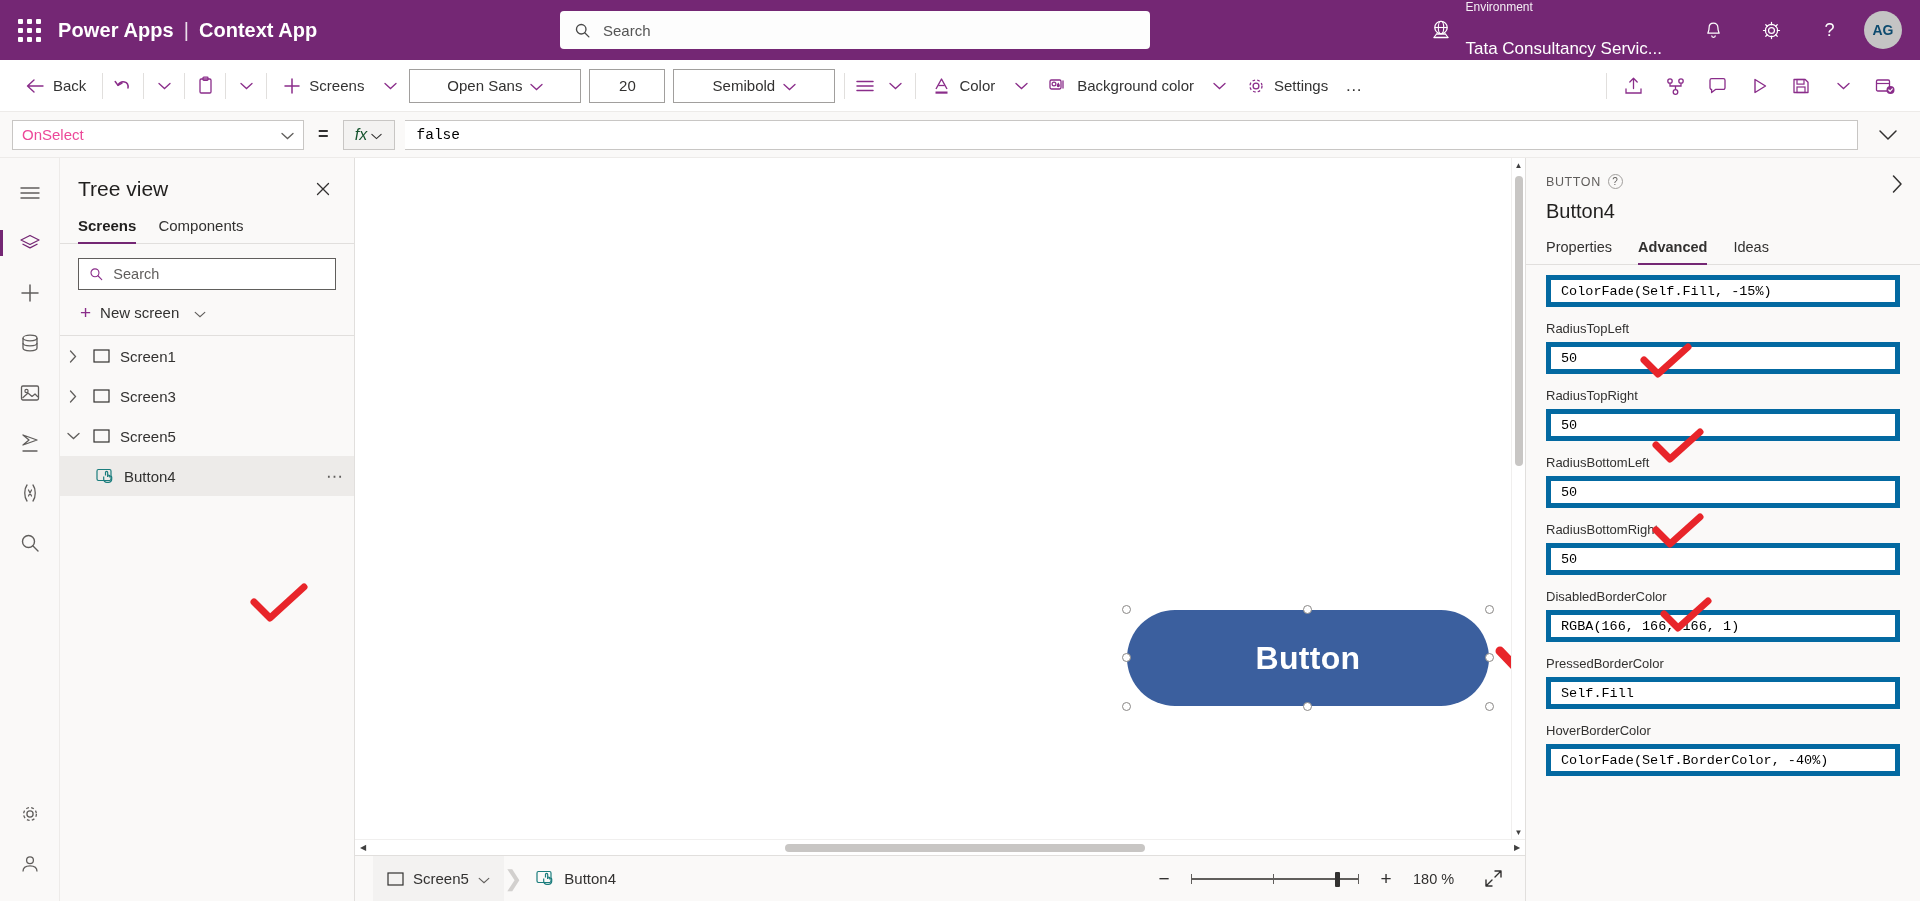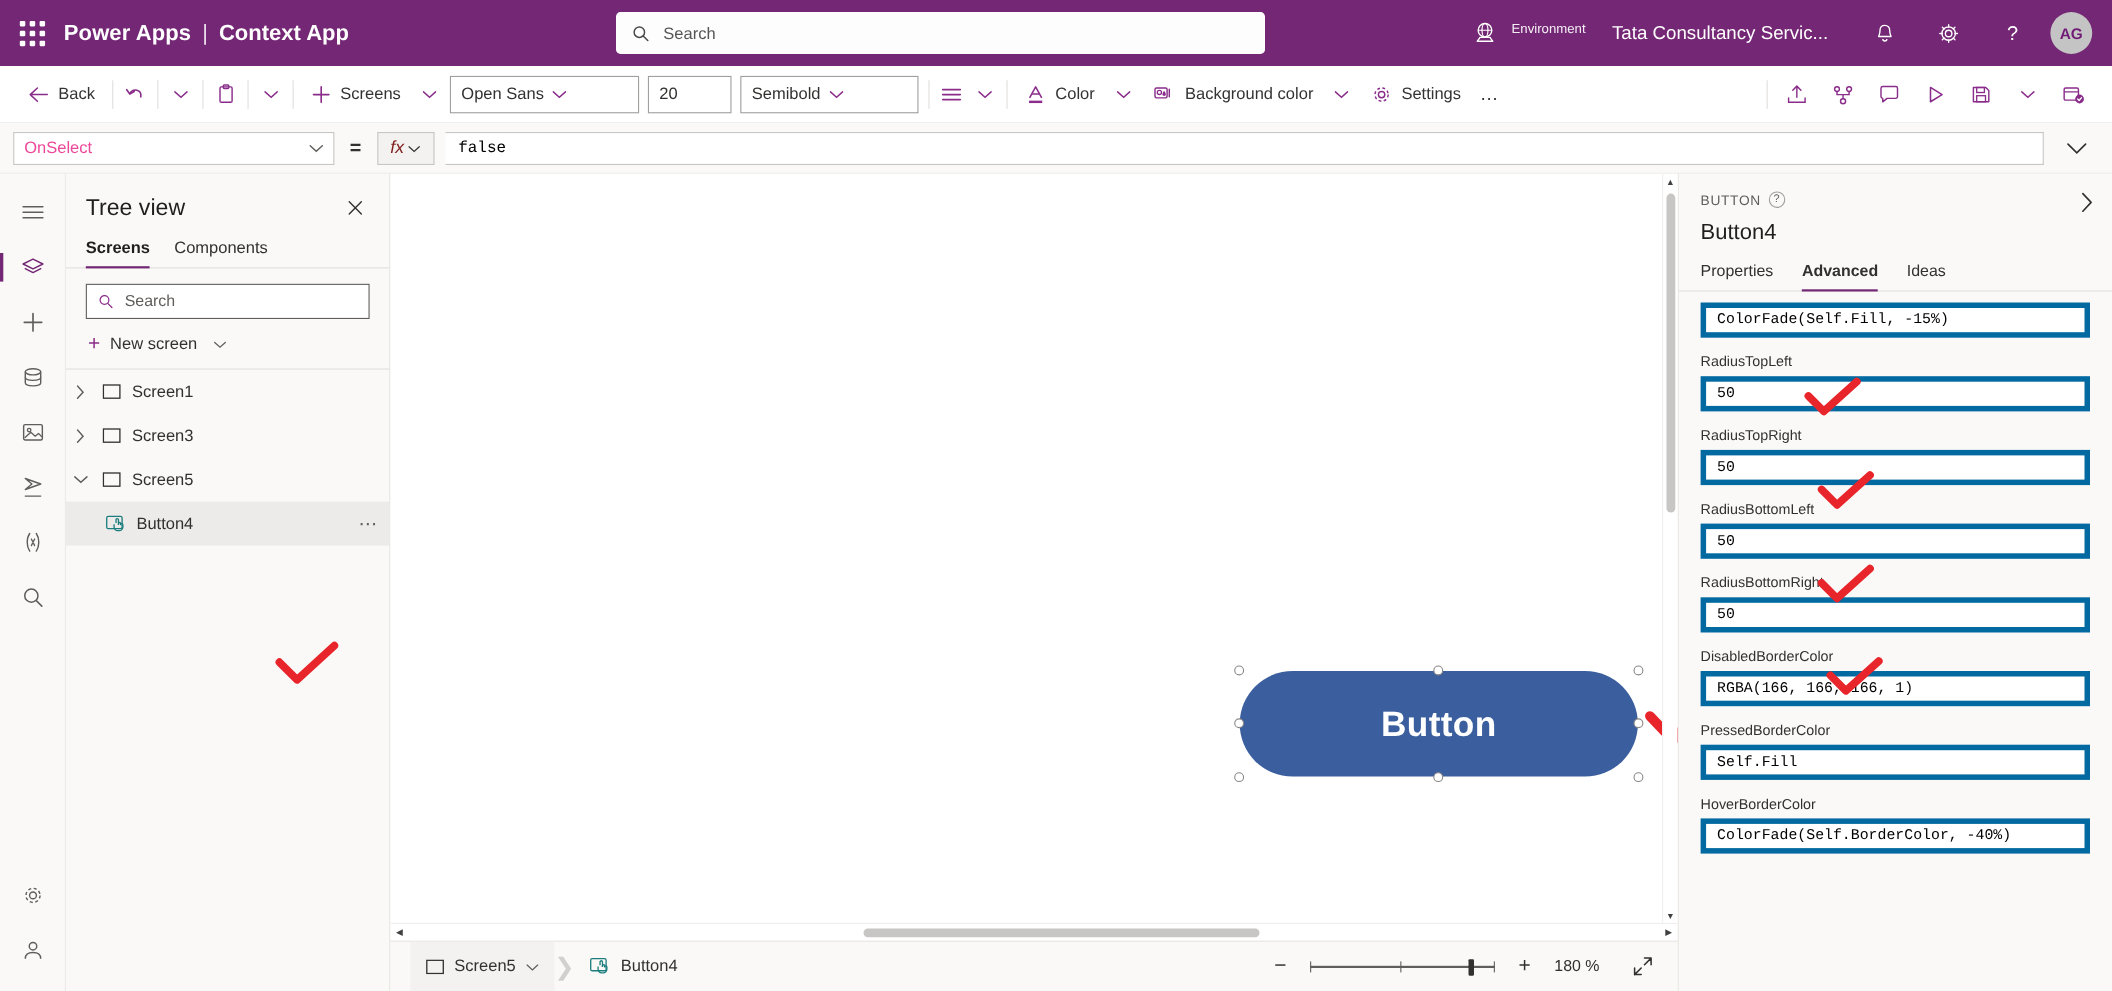--- a/index.html
+++ b/index.html
@@ -31,44 +31,44 @@
   }
   .searchwrap .mag { width: 17px; height: 17px; flex-shrink: 0; }
   .searchwrap input {
     border: 0; outline: 0; background: transparent; font-size: 15px;
     color: #333; font-family: "Liberation Sans", sans-serif; width: 100%;
   }
   .searchwrap input::placeholder { color: #555; }
   .topright { margin-left: auto; display: flex; align-items: center; height: 100%; }
   .env { display: flex; align-items: center; gap: 11px; padding-right: 22px; cursor: pointer; }
   .env .globe { width: 26px; height: 26px; }
-  .env-txt { display: flex; flex-direction: row; line-height: 1.15; gap: 24px; }
+  .env-txt { display: flex; flex-direction: column; line-height: 1.15; gap: 24px; }
   .env-txt .lbl { font-size: 12px; opacity: .92; }
   .env-txt .val { font-size: 17px; max-width: 210px; overflow: hidden; text-overflow: ellipsis; white-space: nowrap; }
   .ticon { width: 58px; height: 60px; display: flex; align-items: center; justify-content: center; cursor: pointer; }
   .ticon svg { width: 21px; height: 21px; }
   .avatar {
-    width: 38px; height: 38px; border-radius: 50%; background: #c4c4c4; color: #701a75;
+    width: 38px; height: 38px; border-radius: 50%; background: #c4c4c4; color: #0c4a6e;
     font-size: 14px; font-weight: bold; display: flex; align-items: center; justify-content: center;
     margin: 0 18px 0 6px; cursor: pointer;
   }
 
   
   .cmdbar {
     height: 52px; background: #fff; border-bottom: 1px solid #edebe9;
     display: flex; align-items: center; padding: 0 14px; gap: 0; flex-shrink: 0;
     color: #8a2d8a; font-size: 15px;
   }
   .cmd { display: flex; align-items: center; gap: 8px; padding: 0 11px; height: 36px; cursor: pointer; white-space: nowrap; color: #333; }
   .cmd .gl { color: #8a2d8a; display: flex; align-items: center; }
   .caretbtn { width: 30px; height: 36px; display: flex; align-items: center; justify-content: center; cursor: pointer; color: #8a2d8a; }
   .vdiv { width: 1px; height: 26px; background: #e1dfdd; margin: 0 5px; }
   .ctrl {
     height: 34px; border: 1px solid #a19f9d; background: #fff; display: flex; align-items: center;
-    justify-content: flex-start; padding: 0 9px; font-size: 15px; color: #323130; cursor: pointer; margin: 0 4px;
+    justify-content: center; padding: 0 21px; font-size: 15px; color: #323130; cursor: pointer; margin: 0 4px;
   }
   .ctrl.font { width: 172px; }
   .ctrl.size { width: 76px; }
   .ctrl.weight { width: 162px; }
   .ctrl .cc { color: #8a2d8a; margin-left: 8px; }
   .rightcmds { margin-left: auto; display: flex; align-items: center; }
   .ricon { width: 42px; height: 40px; display: flex; align-items: center; justify-content: center; cursor: pointer; color: #8a2d8a; }
 
   
   .fxbar {
@@ -77,21 +77,21 @@
   }
   .propsel {
     width: 292px; height: 30px; border: 1px solid #c8c6c4; background: #fff;
     display: flex; align-items: center; justify-content: space-between; padding: 0 9px;
     font-size: 15px; color: #ec4899; cursor: pointer;
   }
   .eq { font-size: 18px; color: #323130; font-weight: bold; padding: 0 4px; }
   .fxbtn {
     height: 30px; min-width: 52px; border: 1px solid #c8c6c4; background: #f3f2f1;
     display: flex; align-items: center; justify-content: center; gap: 4px;
-    font-style: italic; font-size: 16px; color: #7f1d1d; cursor: pointer;
+    font-style: italic; font-size: 16px; color: #14532d; cursor: pointer;
   }
   .fxinput {
     flex: 1; height: 30px; border: 1px solid #c8c6c4; border-left: 0; background: #fff;
     display: flex; align-items: center; padding: 0 12px;
     font-family: "Liberation Mono", monospace; font-size: 14.5px; color: #000;
   }
   .fxexpand { width: 40px; display: flex; align-items: center; justify-content: center; cursor: pointer; color: #323130; }
 
   
   .body { flex: 1; display: flex; min-height: 0; position: relative; }

